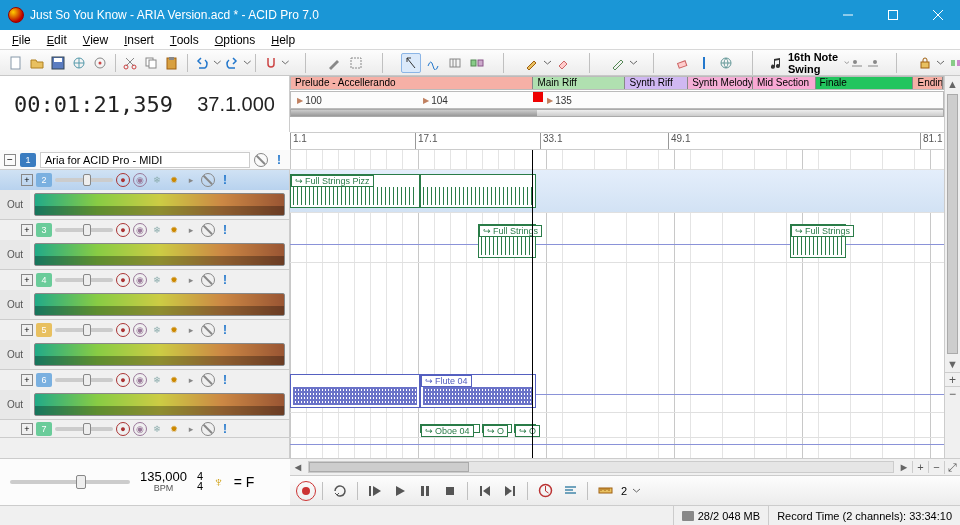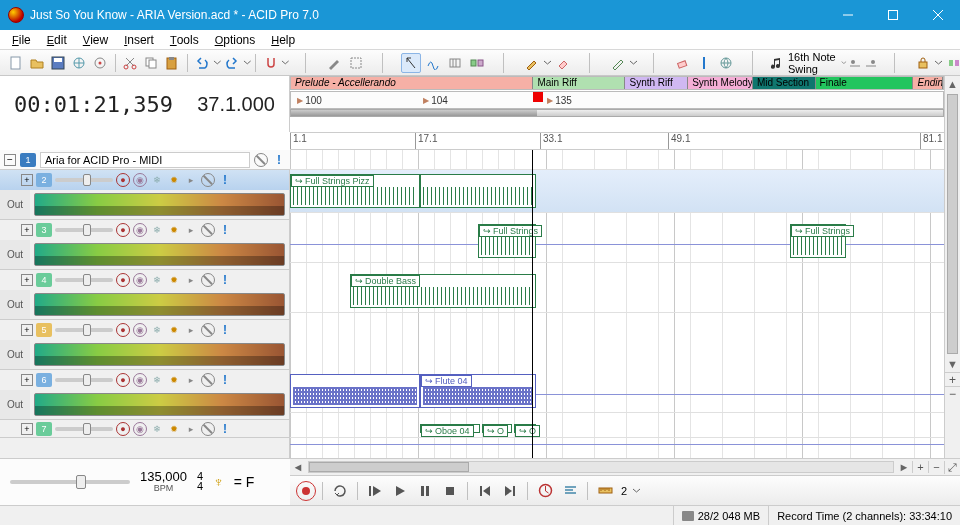--- a/index.html
+++ b/index.html
@@ -13,31 +13,31 @@
   .winbtn svg { stroke: #fff; fill:none; }
 
   
   .menubar { height: 20px; background: #fff; display: flex; align-items: center; padding: 0 4px; border-bottom: 1px solid #d8d8d8; }
   .menubar span { padding: 2px 8px; font-size: 12px; }
   .menubar span u { text-decoration: underline; }
 
   
   .toolbar-row { display: flex; align-items: center; height: 26px; background: linear-gradient(#fdfdfd,#ececec); border-bottom: 1px solid #c8c8c8; padding: 0 3px; gap:1px; }
   .tb-grp { display: flex; align-items: center; padding: 0 2px; }
-  .tb-grp + .tb-grp { border-left: 1px solid #c0c0c0; margin-left:12px; padding-left:17px;}
+  .tb-grp + .tb-grp { border-left: 1px solid #c0c0c0; margin-left:12px; padding-left:17px;font-weight:bold;}
   .tb-btn { width: 20px; height: 20px; display: flex; align-items: center; justify-content: center; border-radius: 2px; margin:0 1px;}
   .tb-btn.active { background: #dbe9fa; border:1px solid #8bb5e6;}
   .tb-drop { display:flex; align-items:center; padding:0 2px;}
   .chev { width:9px; }
   .toolbar-split { width: 289px; flex:none; }
 
   
   .regions-row { position:absolute; left:290px; right:16px; top:76px; height:14px; display:flex; border:1px solid #bbb; overflow:hidden;}
   .region { height:100%; border-right:1px solid #888; padding:0 4px; font-size:10px; white-space:nowrap; overflow:hidden;}
-  .reg-red{background:#f6b0a6;font-style:italic;} .reg-green{background:#b0e0b0;} .reg-purple{background:#d0b8f2;} .reg-pink{background:#f4aed6;} .reg-yellow{background:#0f766e;} .reg-blue{background:#22c55e;}
+  .reg-red{background:#f6b0a6;} .reg-green{background:#b0e0b0;} .reg-purple{background:#d0b8f2;} .reg-pink{background:#f4aed6;} .reg-yellow{background:#f9a8d4;} .reg-blue{background:#22c55e;}
 
   
   .tempo-row { position:absolute; left:290px; right:16px; top:91px; height:18px; border:1px solid #bbb; background:#fcfcfc;}
   .tmark { position:absolute; top:0; bottom:0; padding-left:4px; font-size:10px; color:#333; display:flex; align-items:center;}
   .tmark::before{content:"▶"; font-size:8px; color:#c08060; margin-right:2px;}
   .playhead-flag{position:absolute; top:0;left:242px; width:10px; height:10px; background:#e00;}
 
   
   .counter { position:absolute; left:0; top:76px; width:290px; height:56px; background:#fff; border-right:1px solid #ccc; display:flex; align-items:center; justify-content:space-between; padding:0 14px;}
   .counter .time { font-size: 22px; font-family:"Consolas",monospace; color:#222;}
@@ -593,26 +593,20 @@
       <div class="hline" style="top: 24px;"></div>
       <div class="clip" style="left: 188px; width: 58px;">
         <div class="clip-lbl">↪ Full Strings</div>
         <div class="wave ticks-g"></div>
       </div>
       <div class="clip" style="left: 500px; width: 56px;">
         <div class="clip-lbl">↪ Full Strings</div>
         <div class="wave ticks-g"></div>
       </div>
     </div>
-    <div class="lane" style="top: 120px;">
-      <div class="clip" style="left: 60px; width: 186px;">
-        <div class="clip-lbl">↪ Double Bass</div>
-        <div class="wave ticks-g"></div>
-      </div>
-    </div>
     <div class="lane" style="top: 220px;">
       <div class="hline" style="top: 24px;"></div>
       <div class="clip blue" style="left: 0px; width: 130px;">
         <div class="wave ticks-b"></div>
       </div>
       <div class="clip blue" style="left: 130px; width: 116px;">
         <div class="clip-lbl">↪ Flute 04</div>
         <div class="wave ticks-b"></div>
       </div>
     </div>

